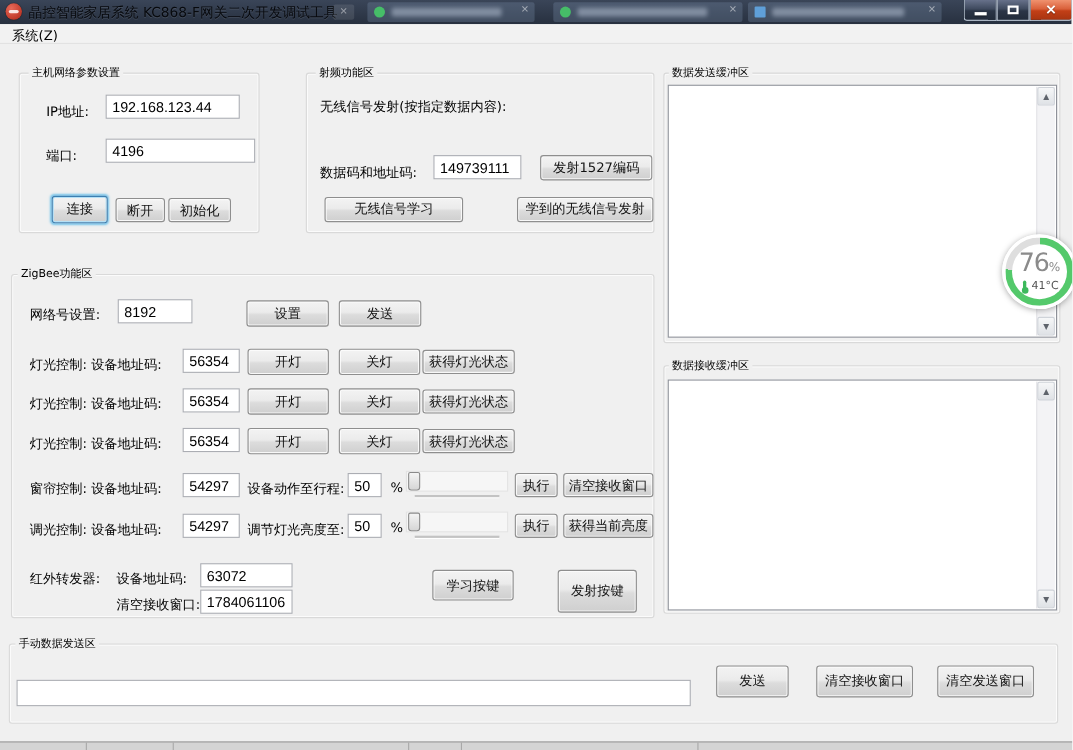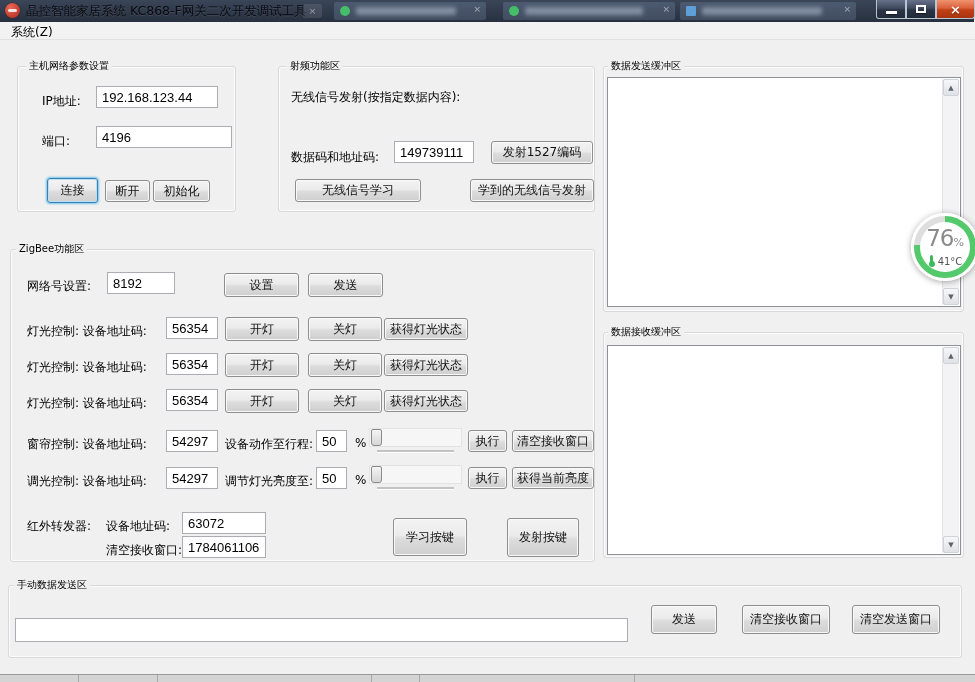--- a/index.html
+++ b/index.html
@@ -221,21 +221,21 @@
       <div class="slider-box"></div>
       <div class="slider-thumb"></div>
       <div class="slider-groove"></div>
     </div>
     <div class="btn" style="left:457px; top:217px; width:39px; height:22px;">执行</div>
     <div class="btn" style="left:501px; top:217px; width:82px; height:22px;">获得当前亮度</div>
 
     <div class="lbl" style="left:16px; top:268px;">红外转发器:</div>
     <div class="lbl" style="left:95px; top:268px;">设备地址码:</div>
     <input class="tb" style="left: 171px; top: 262px; width: 84px; height: 22px;" value="63072">
-    <div class="btn" style="left:382px; top:268px; width:74px; height:38px;">学习按键</div>
+    <div class="btn" style="left:382px; top:268px; width:74px; height:28px;">学习按键</div>
     <div class="btn" style="left:496px; top:268px; width:72px; height:39px;">发射按键</div>
     <div class="lbl" style="left:95px; top:292px;">清空接收窗口:</div>
     <input class="tb" style="left: 171px; top: 286px; width: 84px; height: 22px;" value="1784061106">
   </div>
 
   <div class="group" style="left:603px; top:332px; width:361px; height:226px;">
     <div class="group-label" style="left:4px;">数据接收缓冲区</div>
     <div class="buffer" style="left:3px; top:12px; width:354px; height:210px;">
       <div class="sb">
         <div class="sb-btn sb-up">▲</div>

